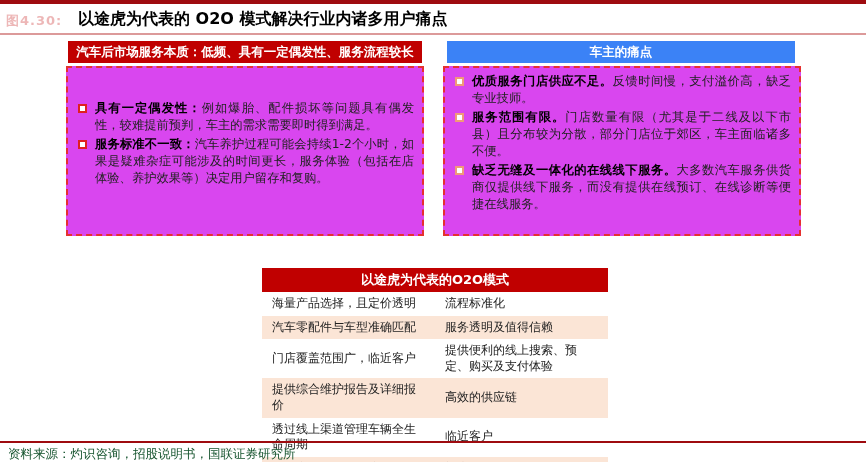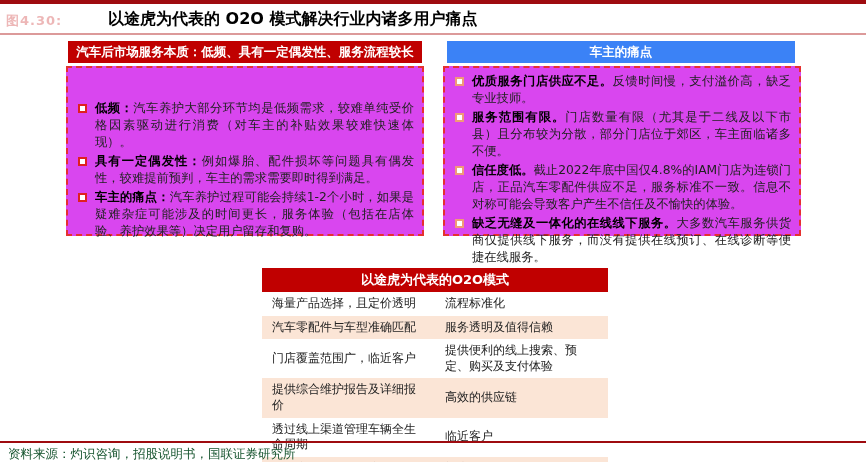--- a/index.html
+++ b/index.html
@@ -3,21 +3,21 @@
 <meta charset="utf-8">
 <style>
   * { margin: 0; padding: 0; box-sizing: border-box; }
   html, body { width: 866px; height: 462px; background: #ffffff; overflow: hidden; }
   body { position: relative; font-family: "DejaVu Sans", sans-serif; color: #1a1a1a; }
 
   .top-bar { position: absolute; top: 0; left: 0; width: 866px; height: 4px; background: #9e0b0f; }
 
   .figure-caption { position: absolute; top: 12px; left: 6px; font-size: 13px; font-weight: bold;
     color: rgba(214, 96, 96, 0.45); letter-spacing: 1px; }
-  .page-title { position: absolute; top: 9px; left: 78px; font-size: 16px; font-weight: bold; color: #000; margin-left: 30px; }
+  .page-title { position: absolute; top: 9px; left: 78px; font-size: 16px; font-weight: bold; color: #000; }
   .title-underline { position: absolute; top: 33px; left: 0; width: 866px; height: 2px; background: #dc9a9a; }
 
   .panel-header { position: absolute; height: 22px; line-height: 22px; text-align: center;
     color: #ffffff; font-weight: bold; font-size: 12.5px; }
   .panel-header.red { background: #c00000; }
   .panel-header.salmon { background: #3b82f6; }
 
   .dashed-box { position: absolute; border: 2px dashed #e53030; background: #d946ef; }
   .dashed-box.left { left: 66px; top: 66px; width: 358px; height: 170px; padding: 32px 8px 6px 6px; }
   .dashed-box.right { left: 443px; top: 66px; width: 358px; height: 170px; padding: 5px 8px 4px 6px; }
@@ -47,45 +47,37 @@
 <div class="top-bar"></div>
 
 <div class="figure-caption">图4.30:</div>
 <div class="page-title">以途虎为代表的 O2O 模式解决行业内诸多用户痛点</div>
 <div class="title-underline"></div>
 
 <div class="panel-header red" style="left:68px; top:41px; width:354px;">汽车后市场服务本质：低频、具有一定偶发性、服务流程较长</div>
 <div class="dashed-box left">
   <div class="bullet">
     <span class="bullet-marker"></span>
-    <span class="bullet-text"><b class="bullet-lead">低频：</b><span>汽车养护大部分环节均是低频需求，较难单纯受价格因素驱动进行消费（对车主的补贴效果较难快速体现）。</span></span>
-  </div>
-  <div class="bullet">
-    <span class="bullet-marker"></span>
     <span class="bullet-text"><b class="bullet-lead">具有一定偶发性：</b><span>例如爆胎、配件损坏等问题具有偶发性，较难提前预判，车主的需求需要即时得到满足。</span></span>
   </div>
   <div class="bullet">
     <span class="bullet-marker"></span>
-    <span class="bullet-text"><b class="bullet-lead">车主的痛点：</b><span>汽车养护过程可能会持续1-2个小时，如果是疑难杂症可能涉及的时间更长，服务体验（包括在店体验、养护效果等）决定用户留存和复购。</span></span>
+    <span class="bullet-text"><b class="bullet-lead">服务标准不一致：</b><span>汽车养护过程可能会持续1-2个小时，如果是疑难杂症可能涉及的时间更长，服务体验（包括在店体验、养护效果等）决定用户留存和复购。</span></span>
   </div>
 </div>
 
 <div class="panel-header salmon" style="left:447px; top:41px; width:348px;">车主的痛点</div>
 <div class="dashed-box right">
   <div class="bullet">
     <span class="bullet-marker"></span>
     <span class="bullet-text"><b class="bullet-lead">优质服务门店供应不足。</b><span>反馈时间慢，支付溢价高，缺乏专业技师。</span></span>
   </div>
   <div class="bullet">
     <span class="bullet-marker"></span>
     <span class="bullet-text"><b class="bullet-lead">服务范围有限。</b><span>门店数量有限（尤其是于二线及以下市县）且分布较为分散，部分门店位于郊区，车主面临诸多不便。</span></span>
-  </div>
-  <div class="bullet">
-    <span class="bullet-marker"></span>
-    <span class="bullet-text"><b class="bullet-lead">信任度低。</b><span>截止2022年底中国仅4.8%的IAM门店为连锁门店，正品汽车零配件供应不足，服务标准不一致。信息不对称可能会导致客户产生不信任及不愉快的体验。</span></span>
   </div>
   <div class="bullet">
     <span class="bullet-marker"></span>
     <span class="bullet-text"><b class="bullet-lead">缺乏无缝及一体化的在线线下服务。</b><span>大多数汽车服务供货商仅提供线下服务，而没有提供在线预订、在线诊断等便捷在线服务。</span></span>
   </div>
 </div>
 
 <div class="o2o-table">
   <div class="o2o-table-header">以途虎为代表的O2O模式</div>
   <div class="o2o-row">

